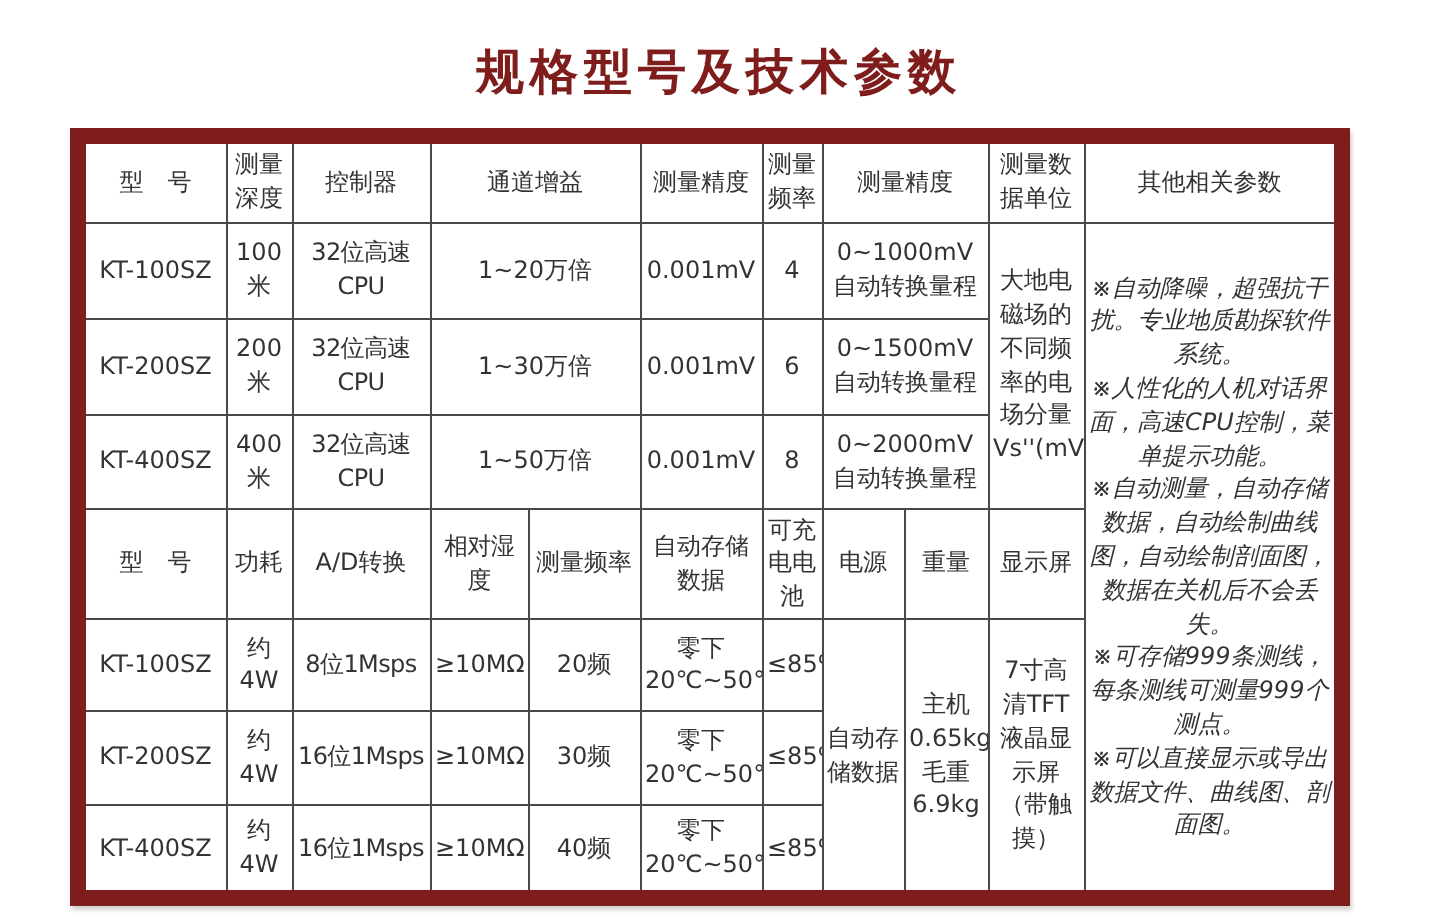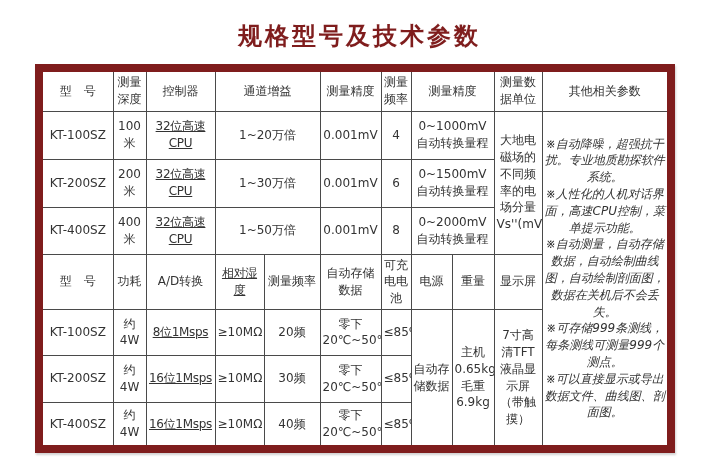--- a/index.html
+++ b/index.html
@@ -33,21 +33,21 @@
     vertical-align: middle;
     font-size: 12px;
     line-height: 1.4;
     padding: 2px 2px;
     color: #333;
     overflow: hidden;
   }
   td.no-r { border-right: hidden; }
   td.no-b { border-bottom: hidden; }
   td.no-t { border-top: hidden; }
-  td.tight { font-size: 11px; letter-spacing: -0.3px; padding: 2px 0; text-decoration: underline; }
+  td.tight { font-size: 11px; letter-spacing: -0.3px; padding: 2px 0; }
   td.other-cell {
     text-align: left;
     padding: 3px 5px;
     font-size: 12px;
     line-height: 1.58;
     font-style: italic;
   }
   td.other-cell div { margin: 0; }
 </style>
 </head>

